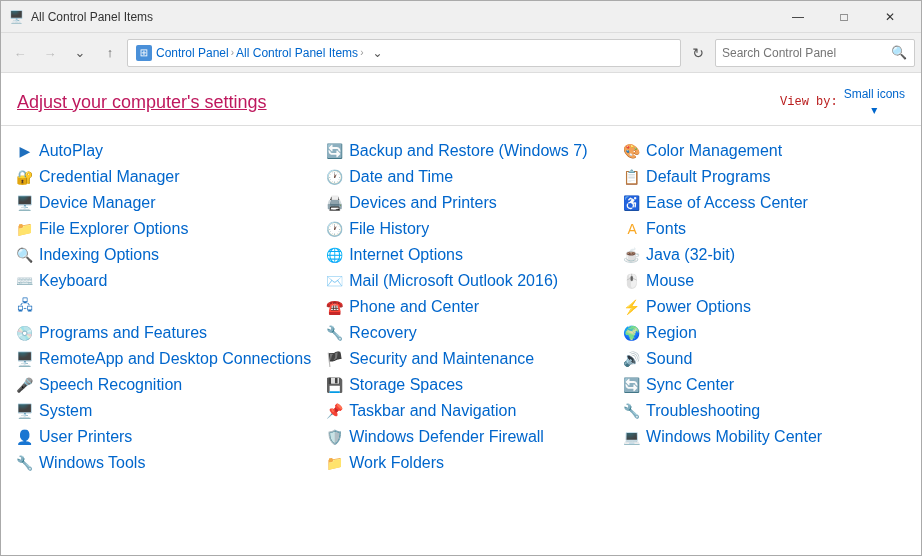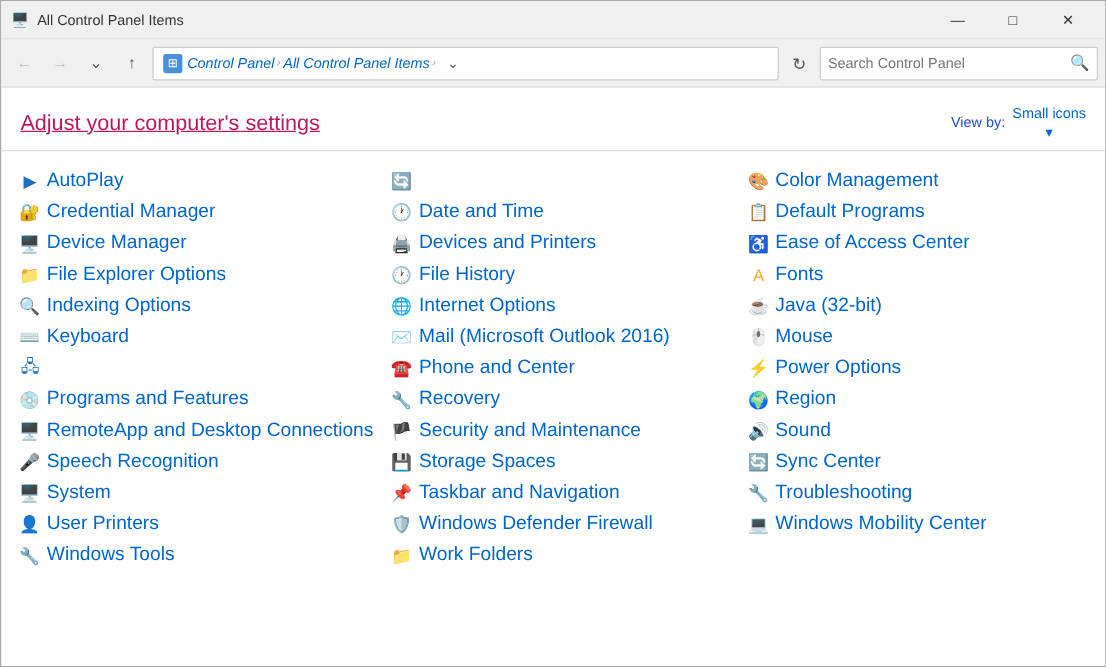--- a/index.html
+++ b/index.html
@@ -93,21 +93,20 @@
       align-items: center;
       justify-content: center;
       font-size: 9px;
       color: #fff;
       flex-shrink: 0;
     }
     .address-breadcrumb {
       display: flex;
       align-items: center;
       gap: 2px;
-      font-style: italic;
     }
     .breadcrumb-sep { color: #999; font-size: 10px; }
     .address-dropdown {
       width: 20px;
       height: 20px;
       display: flex;
       align-items: center;
       justify-content: center;
       cursor: pointer;
       color: #555;
@@ -116,21 +115,21 @@
       width: 26px;
       height: 26px;
       display: flex;
       align-items: center;
       justify-content: center;
       cursor: pointer;
       color: #555;
       font-size: 14px;
     }
     .search-box {
-      width: 232px;
+      width: 200px;
       height: 28px;
       border: 1px solid #ccc;
       background: #fff;
       display: flex;
       align-items: center;
       padding: 0 6px;
       border-radius: 2px;
       gap: 4px;
     }
     .search-box input {
@@ -164,21 +163,21 @@
       font-weight: 300;
       text-decoration: underline;
     }
     .view-by {
       display: flex;
       align-items: center;
       gap: 6px;
       font-size: 12px;
       color: #333;
     }
-    .view-by-label { color: #1d4ed8; }
+    .view-by-label { color: #b91c1c; font-family: Liberation Mono, monospace; }
     .view-by-value {
       color: #0066cc;
       cursor: pointer;
       display: flex;
       align-items: center;
       gap: 2px;
       flex-direction: column;
     }
 
     
@@ -295,20 +294,21 @@
   <div class="separator"></div>
 
   <div class="items-grid" id="items-grid">
 
   <div class="control-item">
         <span class="item-icon icon-blue">▶</span>
         <span class="item-label">AutoPlay</span>
       </div>
       <div class="control-item">
         <span class="item-icon icon-green">🔄</span>
+        <span class="item-label">Backup and Restore (Windows 7)</span>
       </div>
       <div class="control-item">
         <span class="item-icon icon-blue">🎨</span>
         <span class="item-label">Color Management</span>
       </div>
       <div class="control-item">
         <span class="item-icon icon-yellow">🔐</span>
         <span class="item-label">Credential Manager</span>
       </div>
       <div class="control-item">

